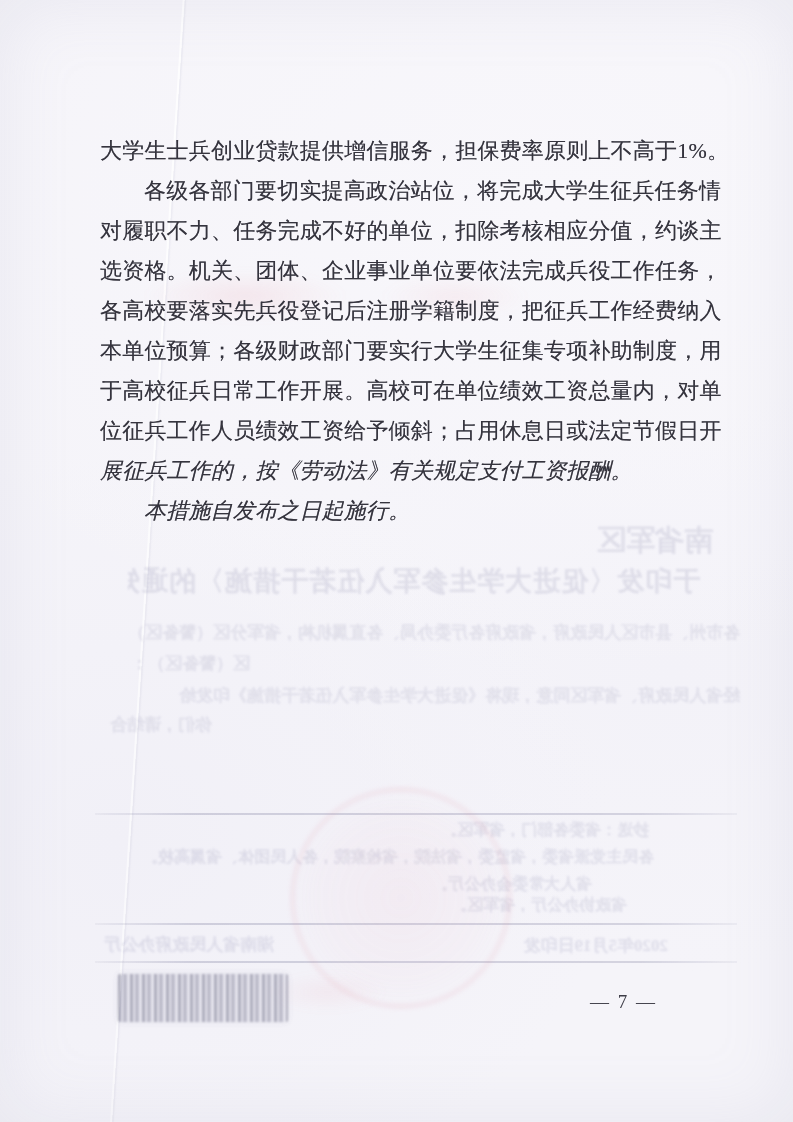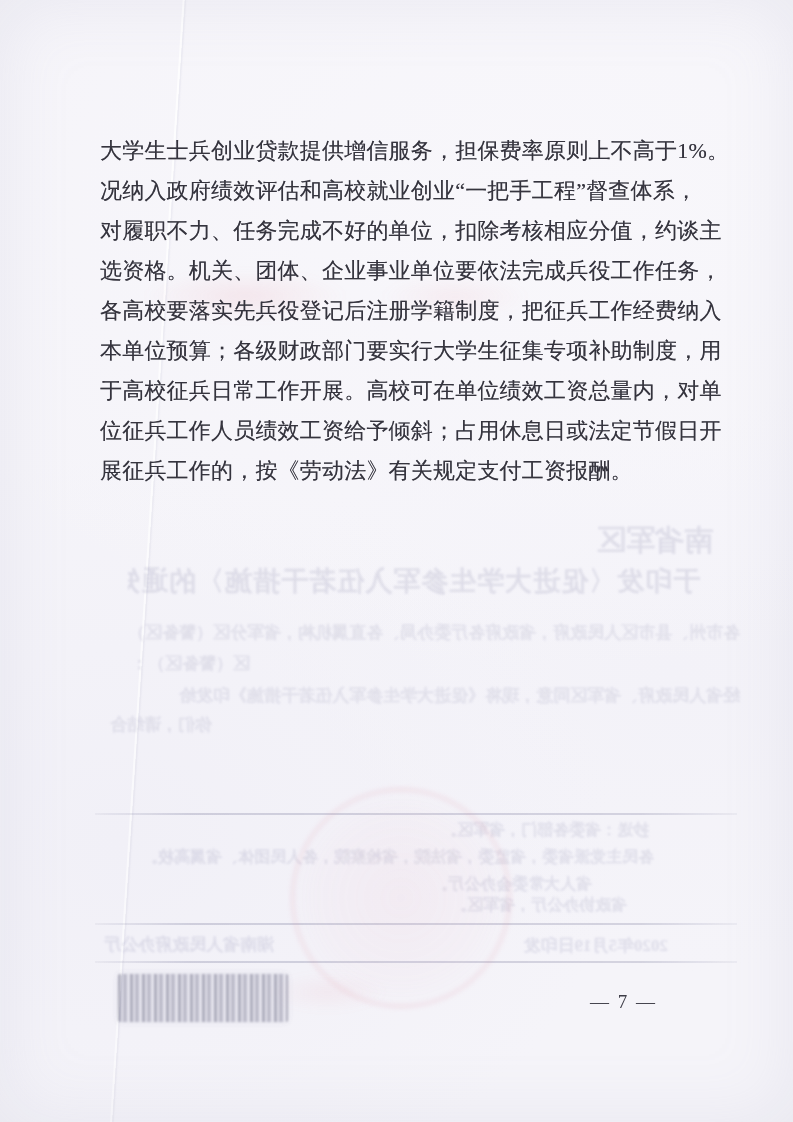--- a/index.html
+++ b/index.html
@@ -28,21 +28,21 @@
   }
 
   
   .body-text {
     position:absolute; left:100px; top:131px; width:597px;
     font-size:22px; line-height:40px; color:#35343e;
     text-shadow:0 0 0.6px rgba(53,52,62,0.55);
   }
   .tline { height:40px; text-align:justify; text-align-last:justify; letter-spacing:0.2px; white-space:nowrap; }
   .tline.indent { padding-left:44px; }
-  .tline.endline { text-align-last:left; white-space:normal; }
+  .tline.endline { text-align-last:left; white-space:normal;font-style:italic; }
 
   
   .bleed {
     position:absolute; transform:scaleX(-1);
     filter:blur(1.1px);
     color:rgba(92,92,140,0.15); font-weight:bold;
     white-space:nowrap; overflow:hidden; pointer-events:none;
   }
   .bleed-title-1 { left:583px; top:521px; width:130px; font-size:29px; }
   .bleed-title-2 { left:128px; top:563px; width:572px; font-size:27px; letter-spacing:1px; }
@@ -128,25 +128,26 @@
 
   <div class="bleed bleed-footer bfl">湖南省人民政府办公厅</div>
   <div class="bleed bleed-footer bfr">2020年5月19日印发</div>
 
   <div class="seal"></div>
 
   <div class="barcode"></div>
 
   <div class="body-text">
     <div class="tline">大学生士兵创业贷款提供增信服务，担保费率原则上不高于1%。</div>
-    <div class="tline">况纳入政府绩效评估和高校就业创业“一把手工程”督查体系，</div>
+    <div class="tline indent">各级各部门要切实提高政治站位，将完成大学生征兵任务情</div>
     <div class="tline">对履职不力、任务完成不好的单位，扣除考核相应分值，约谈主</div>
     <div class="tline">选资格。机关、团体、企业事业单位要依法完成兵役工作任务，</div>
     <div class="tline">各高校要落实先兵役登记后注册学籍制度，把征兵工作经费纳入</div>
     <div class="tline">本单位预算；各级财政部门要实行大学生征集专项补助制度，用</div>
     <div class="tline">于高校征兵日常工作开展。高校可在单位绩效工资总量内，对单</div>
     <div class="tline">位征兵工作人员绩效工资给予倾斜；占用休息日或法定节假日开</div>
     <div class="tline endline">展征兵工作的，按《劳动法》有关规定支付工资报酬。</div>
+    <div class="tline endline indent">本措施自发布之日起施行。</div>
   </div>
 
   <div class="page-number">— 7 —</div>
 
 </div>
 
 </body></html>

